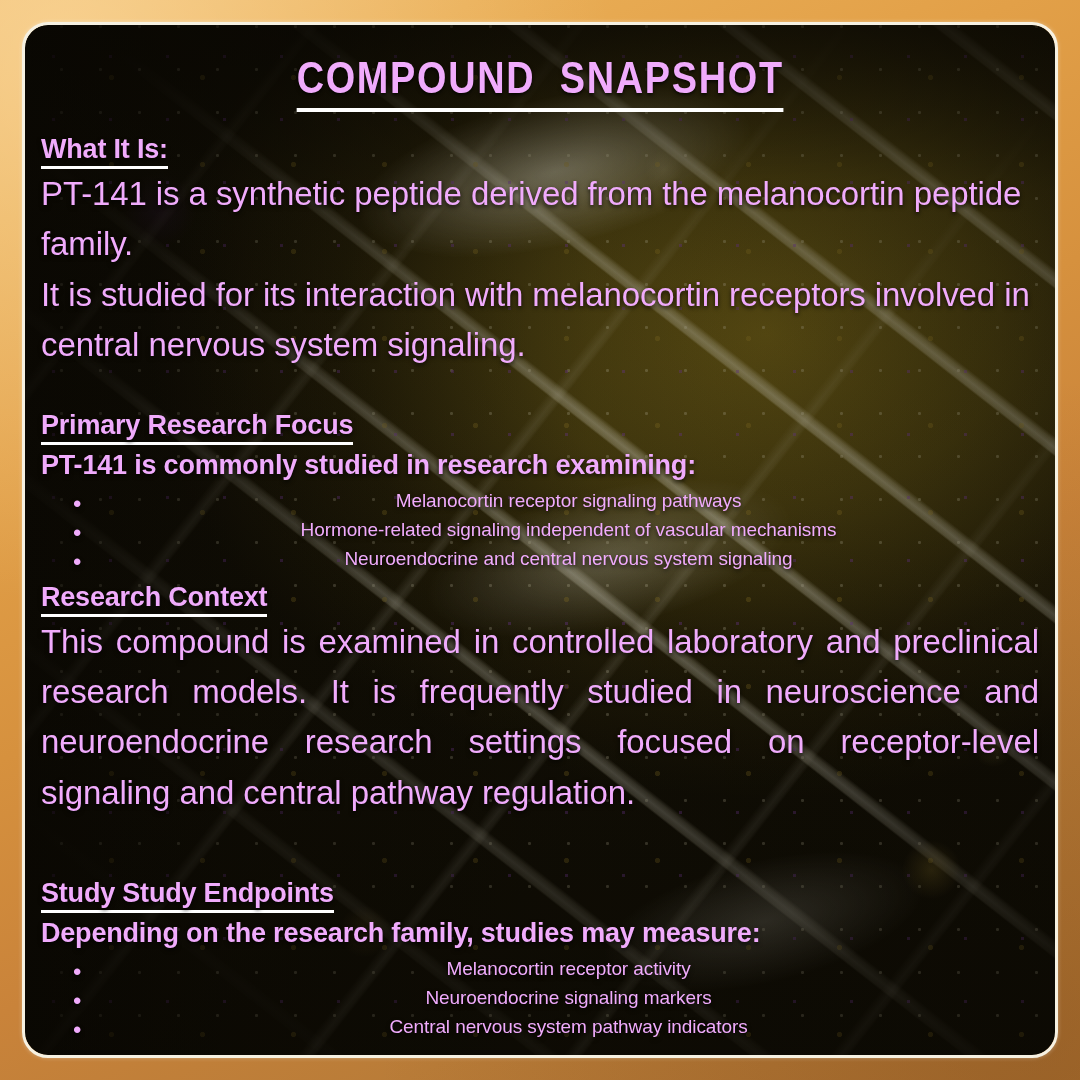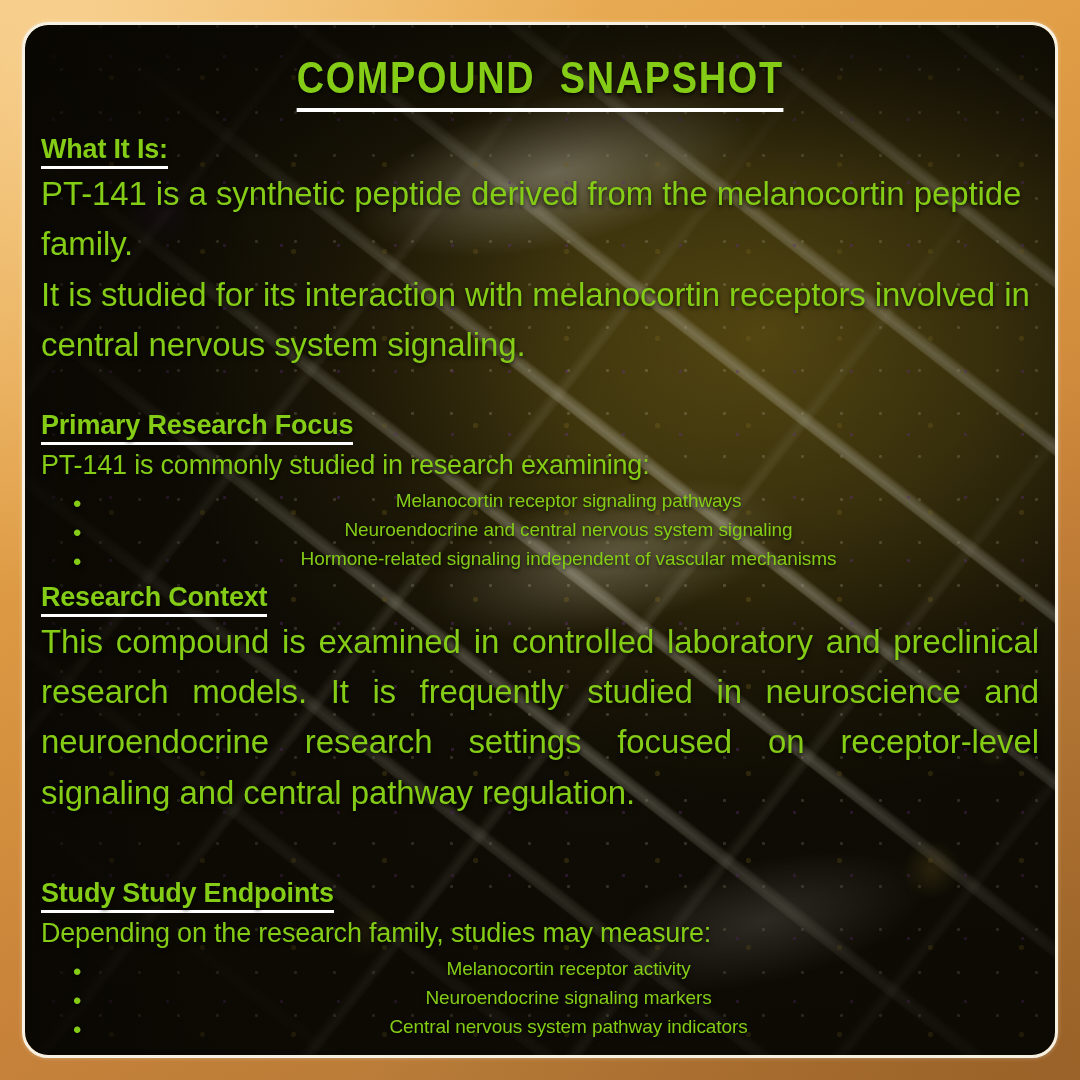--- a/index.html
+++ b/index.html
@@ -122,21 +122,21 @@
     position:absolute; inset:0;
     background:
       linear-gradient(to bottom, rgba(8,6,2,.62) 0%, rgba(8,6,2,.18) 16%, rgba(8,6,2,.10) 55%, rgba(8,6,2,.45) 100%),
       linear-gradient(to right, rgba(8,6,2,.72) 0%, rgba(8,6,2,.28) 22%, rgba(8,6,2,.05) 55%, rgba(8,6,2,.22) 100%);
   }
 
   
   .content{
     position:absolute; inset:0;
     padding:30px 8px 16px 8px;
-    color:#84cc16;
+    color:#f0abfc;
     z-index:3;
   }
 
   .title{
     text-align:center;
     font-size:44px;
     font-weight:700;
     letter-spacing:2px;
     line-height:1.05;
     text-transform:uppercase;
@@ -169,21 +169,21 @@
     font-size:33px;
     line-height:1.52;
     font-weight:400;
     text-shadow:0 2px 4px rgba(0,0,0,.75);
     letter-spacing:-0.1px;
   }
   p.para.justify{ text-align:justify; }
 
   p.lead{
     font-size:27px;
-    font-weight:400;
+    font-weight:700;
     line-height:1.5;
     text-shadow:0 2px 4px rgba(0,0,0,.75);
     letter-spacing:-0.2px;
   }
 
   ul.bullets{
     list-style:none;
     margin:2px 0 0 0;
     padding:0 0 0 30px;
   }
@@ -238,22 +238,22 @@
         <p class="para"> It is studied for its interaction with melanocortin receptors involved in central nervous system signaling.</p>
       </div>
 
       <div class="gap-lg"></div>
 
       <div class="blk">
         <h2 class="sect">Primary Research Focus</h2>
         <p class="lead">PT-141 is commonly studied in research examining:</p>
         <ul class="bullets">
           <li>Melanocortin receptor signaling pathways</li>
+          <li>Hormone-related signaling independent of vascular mechanisms</li>
           <li>Neuroendocrine and central nervous system signaling</li>
-          <li>Hormone-related signaling independent of vascular mechanisms</li>
         </ul>
       </div>
 
       <div class="gap-sm"></div>
 
       <div class="blk">
         <h2 class="sect">Research Context</h2>
         <p class="para justify">This compound is examined in controlled laboratory and preclinical research models. It is frequently studied in neuroscience and neuroendocrine research settings focused on receptor-level signaling and central pathway regulation.</p>
       </div>
 

